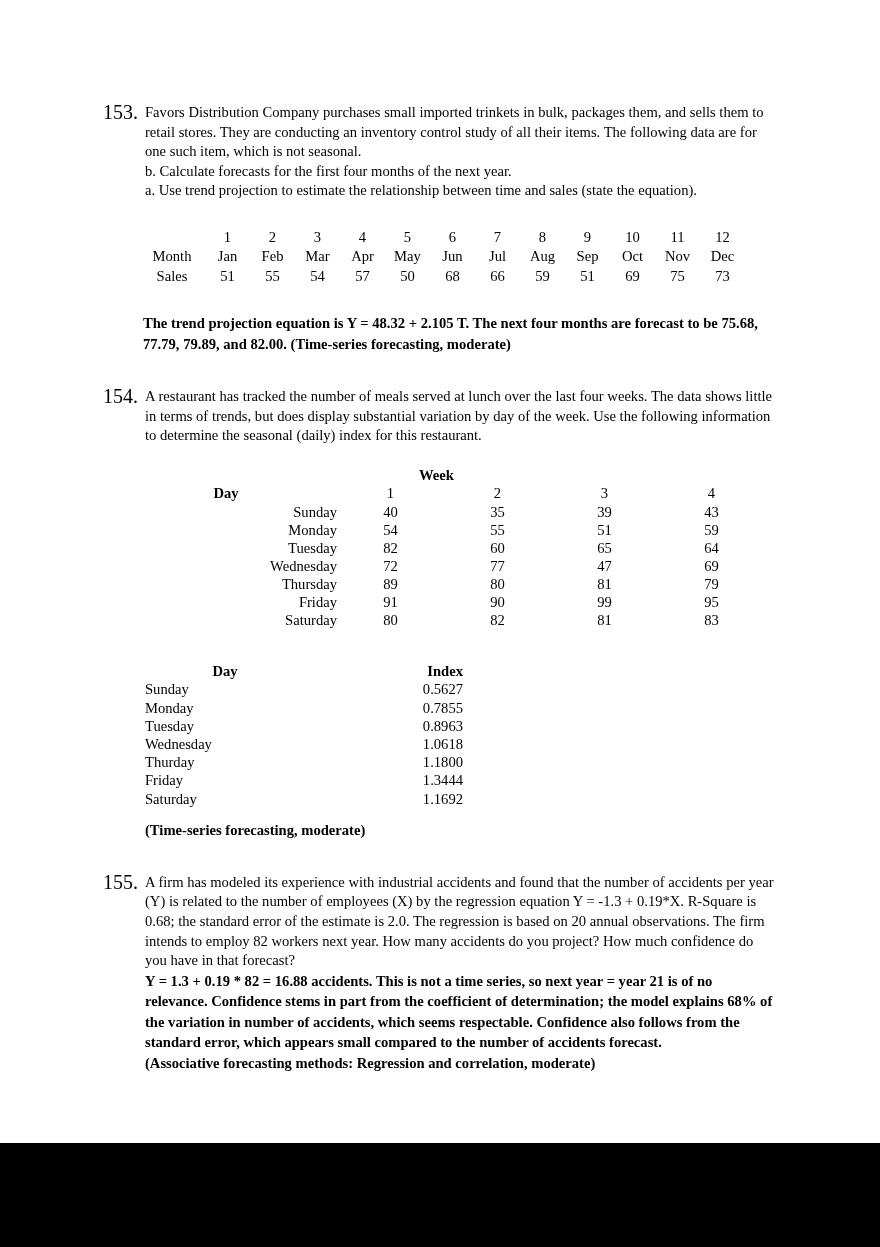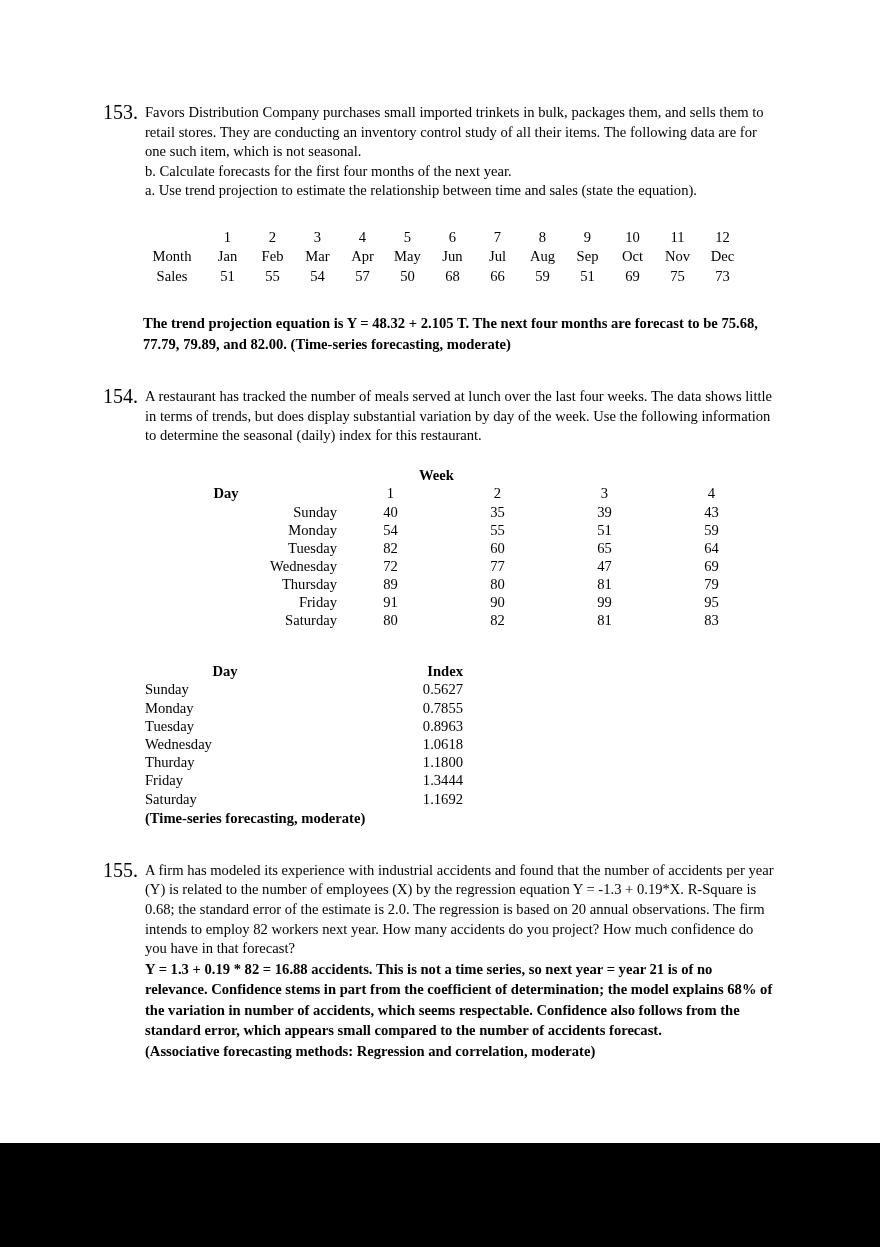--- a/index.html
+++ b/index.html
@@ -165,21 +165,21 @@
   }
   table.index-table th.col-idx {
     font-weight: bold;
     text-align: right;
   }
   .index-tag {
     font-weight: bold;
     font-size: 14.6px;
     line-height: 19px;
     margin-left: 42px;
-    margin-top: 1px;
+    margin-top: 13px;
   }
 </style>
 </head>
 <body>
 
 <div class="page">
   <div class="content">
 
     <div class="qblock">
       <div class="qnum">153.</div>

